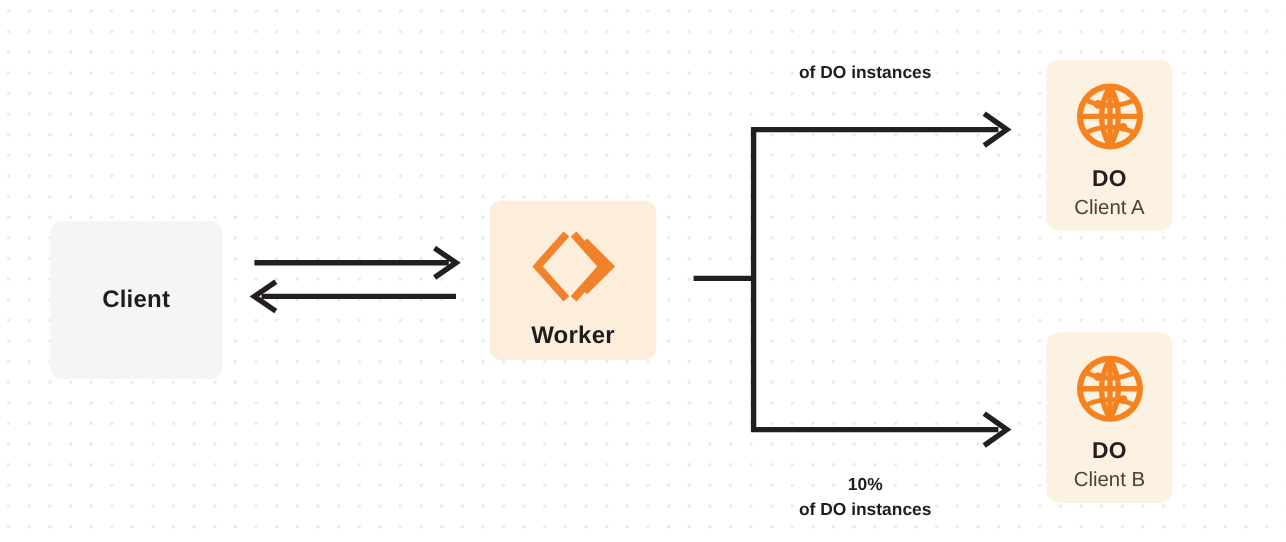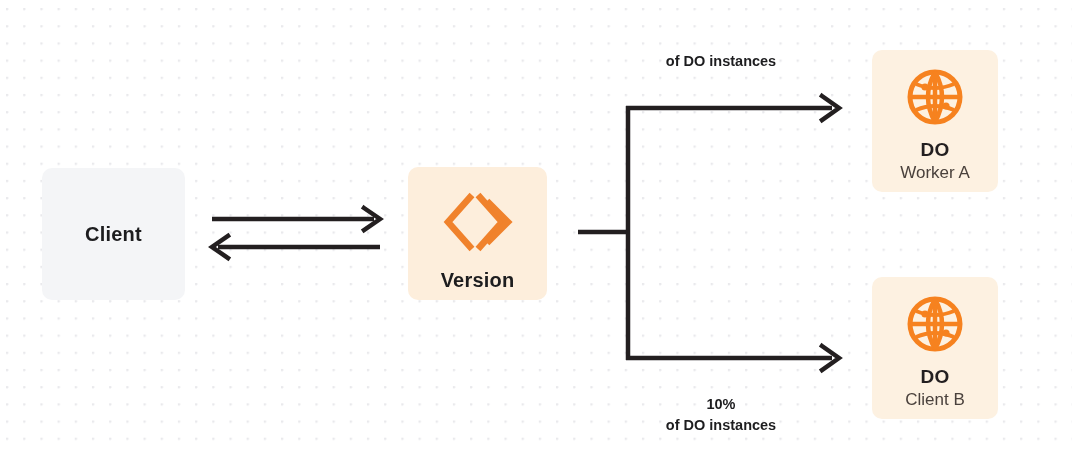--- a/index.html
+++ b/index.html
@@ -32,21 +32,21 @@
     box-sizing: border-box;
     border-radius: 10px;
     display: flex;
     flex-direction: column;
     align-items: center;
     justify-content: center;
   }
 
   .node-client {
     left: 42px;
-    top: 168px;
+    top: 184px;
     width: 143px;
     height: 132px;
     background: #f4f5f7;
   }
   .node-client .node-title {
     font-size: 20px;
     font-weight: bold;
     color: #1d1d1f;
     letter-spacing: 0.2px;
   }
@@ -63,21 +63,21 @@
   .node-worker .node-title {
     font-size: 20px;
     font-weight: bold;
     color: #1d1d1f;
     margin-top: 16px;
     letter-spacing: 0.2px;
   }
 
   .node-do {
     left: 872px;
-    width: 126px;
+    width: 105px;
     height: 142px;
     background: #fdf1e1;
     justify-content: flex-start;
     padding-top: 17px;
   }
   .node-do-a { top: 50px; }
   .node-do-b { top: 277px; }
 
   .node-do .node-title {
     font-size: 19px;
@@ -172,21 +172,21 @@
     <span class="icon-wrap">
       <svg width="74" height="62" viewBox="0 0 74 62" aria-hidden="true">
 
         <path d="M31 4 L7 31 L31 58" fill="none" stroke="#f0822c" stroke-width="6.5" stroke-linecap="butt" stroke-linejoin="miter"></path>
 
         <path d="M37 4 L61 31 L37 58" fill="none" stroke="#f0822c" stroke-width="6.5" stroke-linecap="butt" stroke-linejoin="miter"></path>
 
         <path d="M46 10 L67 31 L46 52" fill="none" stroke="#f0822c" stroke-width="6.5" stroke-linecap="butt" stroke-linejoin="miter"></path>
       </svg>
     </span>
-    <div class="node-title">Version</div>
+    <div class="node-title">Worker</div>
   </div>
 
   <div class="node node-do node-do-a">
     <span class="icon-wrap">
       <svg width="60" height="60" viewBox="0 0 60 60" aria-hidden="true">
         <circle cx="30" cy="30" r="25" fill="none" stroke="#f6821f" stroke-width="5"></circle>
 
         <line x1="6" y1="30" x2="54" y2="30" stroke="#f6821f" stroke-width="4.5"></line>
 
         <path d="M11 17 Q30 25 49 17" fill="none" stroke="#f6821f" stroke-width="4"></path>
@@ -195,21 +195,21 @@
         <line x1="30" y1="5" x2="30" y2="55" stroke="#f6821f" stroke-width="4.5"></line>
 
         <path d="M30 5 Q16 30 30 55" fill="none" stroke="#f6821f" stroke-width="4.5"></path>
         <path d="M30 5 Q44 30 30 55" fill="none" stroke="#f6821f" stroke-width="4.5"></path>
 
         <circle cx="20" cy="20" r="3.6" fill="#f6821f"></circle>
         <circle cx="41" cy="39" r="3.6" fill="#f6821f"></circle>
       </svg>
     </span>
     <div class="node-title">DO</div>
-    <div class="node-subtitle">Worker A</div>
+    <div class="node-subtitle">Client A</div>
   </div>
 
   <div class="node node-do node-do-b">
     <span class="icon-wrap">
       <svg width="60" height="60" viewBox="0 0 60 60" aria-hidden="true">
         <circle cx="30" cy="30" r="25" fill="none" stroke="#f6821f" stroke-width="5"></circle>
         <line x1="6" y1="30" x2="54" y2="30" stroke="#f6821f" stroke-width="4.5"></line>
         <path d="M11 17 Q30 25 49 17" fill="none" stroke="#f6821f" stroke-width="4"></path>
         <path d="M11 43 Q30 35 49 43" fill="none" stroke="#f6821f" stroke-width="4"></path>
         <line x1="30" y1="5" x2="30" y2="55" stroke="#f6821f" stroke-width="4.5"></line>

